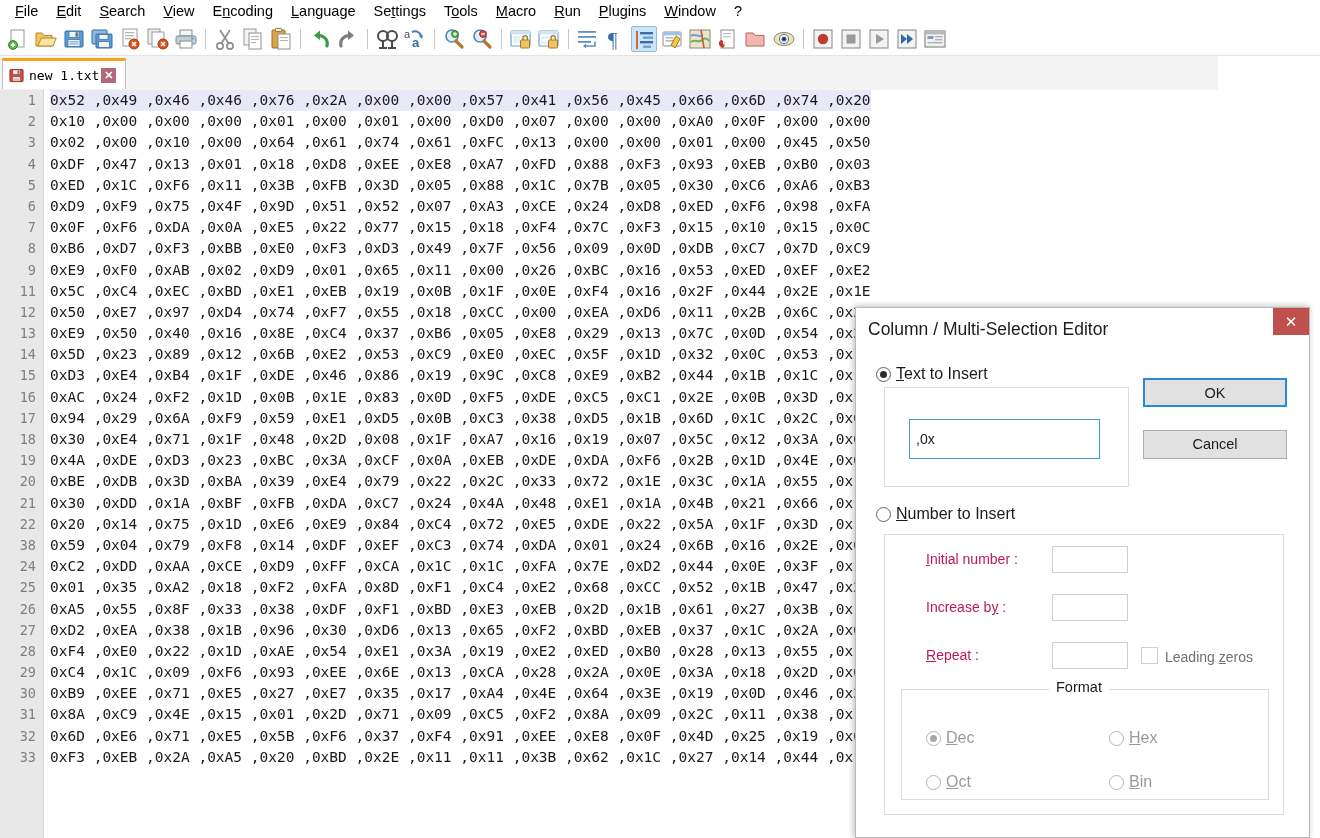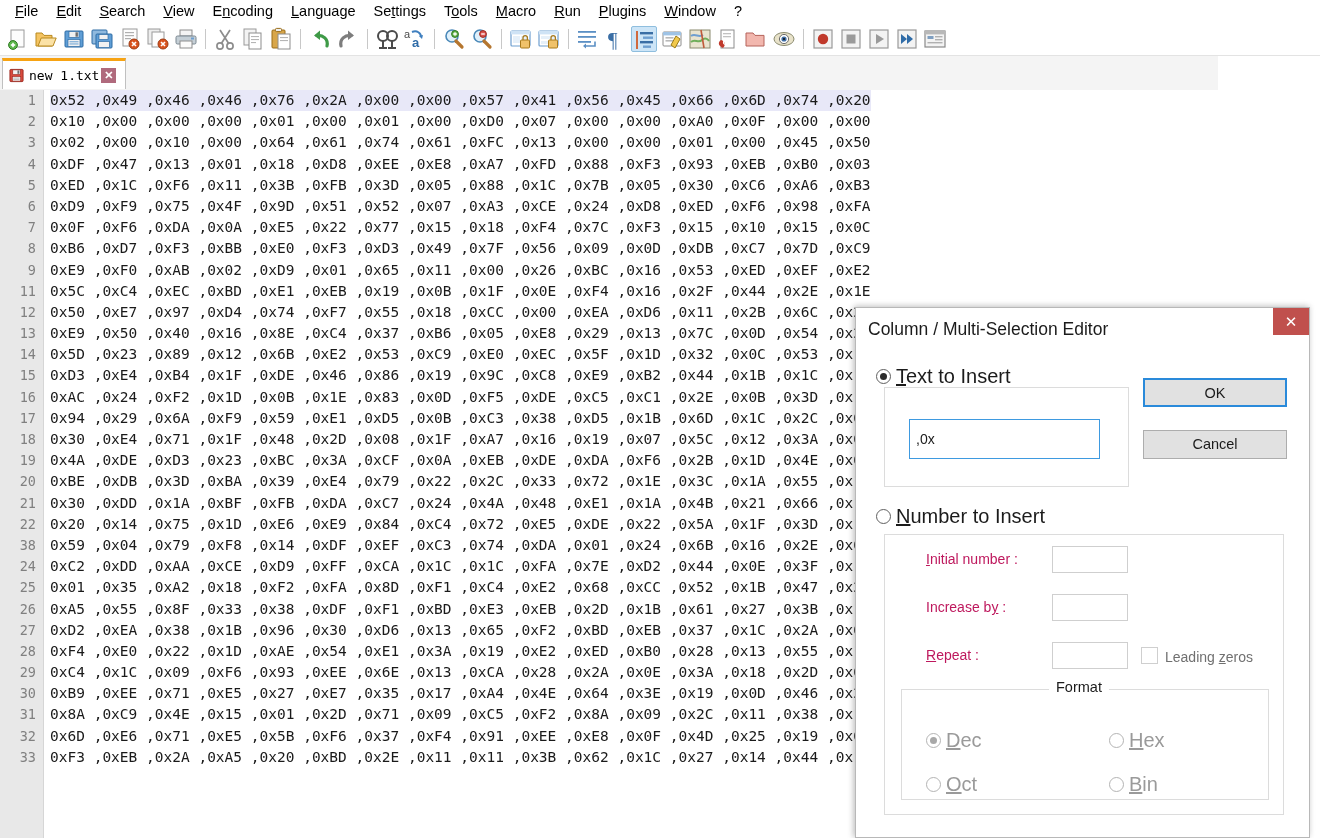--- a/index.html
+++ b/index.html
@@ -120,21 +120,21 @@
     width:15px;height:15px;border-radius:50%;
     border:1.6px solid #606060;background:#fff;
     box-sizing:border-box;position:relative;flex:0 0 auto;
   }
   .radio.on::after{
     content:"";position:absolute;left:3px;top:3px;
     width:7px;height:7px;border-radius:50%;background:#2b2b2b;
   }
   .radio.dis{border-color:#b4b4b4;}
   .radio.dis.on::after{background:#a8a8a8;}
-  .radio-label{margin-left:5px;font-size:20px;color:#1b1b1b;white-space:nowrap;}
+  .radio-label{margin-left:5px;font-size:16px;color:#1b1b1b;white-space:nowrap;}
   .radio-label.dis{color:#9a9a9a;}
   .acc{text-decoration:underline;}
 
   .panel{position:absolute;border:1px solid #dcdcdc;box-sizing:border-box;background:#fff;}
 
   .txtinput{
     position:absolute;box-sizing:border-box;background:#ffffff;
     border:1px solid #3e9ae0;
     font-size:14px;color:#1b1b1b;
     padding:3px 6px;line-height:20px;

